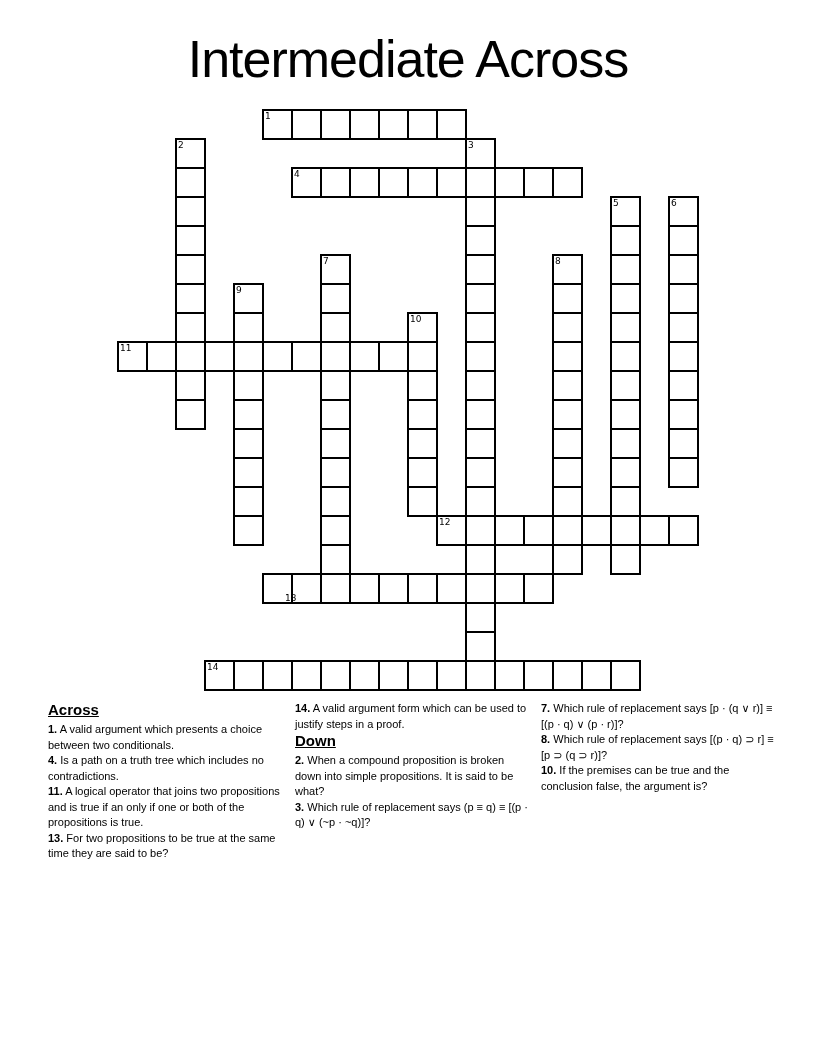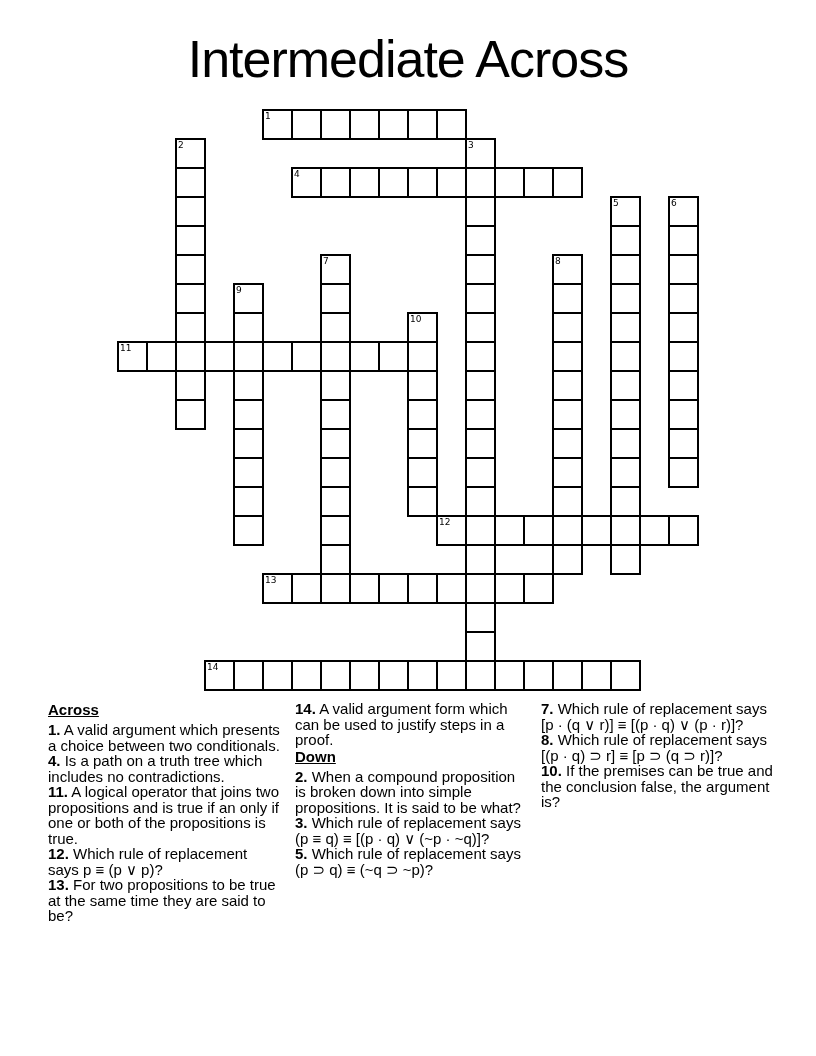--- a/index.html
+++ b/index.html
@@ -13,21 +13,21 @@
         border:1px solid #000;background:#fff;}
   .word-outline{position:absolute;box-sizing:border-box;border:2px solid #000;}
   .cell-num{position:absolute;font-size:9px;line-height:10px;color:#000;
             font-family:"DejaVu Sans",sans-serif;}
   .clues{position:absolute;left:48px;top:701px;width:744px;display:flex;align-items:flex-start;}
   .clue-col{width:234px;margin-right:13px;}
   .clue-col.c1{margin-right:12px;}
   .clue-col.c2{margin-right:0;}
   .clue-heading{font-size:15px;font-weight:bold;text-decoration:underline;
                 margin:1px 0 4px 0;line-height:16px;}
-  p.clue{margin:0;font-size:15px;line-height:15.5px;}
+  p.clue{margin:0;font-size:11px;line-height:15.5px;}
   p.clue b{font-weight:bold;}
 </style>
 </head>
 <body>
 
 <div class="page">
   <div class="title">Intermediate Across</div>
   <div class="grid" id="grid">
       <div class="cell" style="left: 145px; top: 0px;"></div>
       <div class="cell" style="left: 174px; top: 0px;"></div>
@@ -189,39 +189,37 @@
       <div class="cell-num" style="left: 437px; top: 146px;">8</div>
       <div class="word-outline" style="left: 115px; top: 173px; width: 31px; height: 263px;"></div>
       <div class="cell-num" style="left: 118px; top: 175px;">9</div>
       <div class="word-outline" style="left: 289px; top: 202px; width: 31px; height: 205px;"></div>
       <div class="cell-num" style="left: 292px; top: 204px;">10</div>
       <div class="word-outline" style="left: -1px; top: 231px; width: 321px; height: 31px;"></div>
       <div class="cell-num" style="left: 2px; top: 233px;">11</div>
       <div class="word-outline" style="left: 318px; top: 405px; width: 263px; height: 31px;"></div>
       <div class="cell-num" style="left: 321px; top: 407px;">12</div>
       <div class="word-outline" style="left: 144px; top: 463px; width: 292px; height: 31px;"></div>
-      <div class="cell-num" style="left: 147px; top: 465px;">13</div>
+      <div class="cell-num" style="left: 147px; top: 483px; padding-left: 20px;">13</div>
       <div class="word-outline" style="left: 86px; top: 550px; width: 437px; height: 31px;"></div>
       <div class="cell-num" style="left: 89px; top: 552px;">14</div>
     </div>
   <div class="clues" id="clues">
       <div class="clue-col c0">
         <div class="clue-heading">Across</div>
         <p class="clue"><b>1.</b> A valid argument which presents a choice between two conditionals.</p>
         <p class="clue"><b>4.</b> Is a path on a truth tree which includes no contradictions.</p>
         <p class="clue"><b>11.</b> A logical operator that joins two propositions and is true if an only if one or both of the propositions is true.</p>
-        <p class="clue"><b>12.</b> Which rule of replacement says p ≡ (p ∨ p)?</p>
         <p class="clue"><b>13.</b> For two propositions to be true at the same time they are said to be?</p>
       </div>
       <div class="clue-col c1">
         <p class="clue"><b>14.</b> A valid argument form which can be used to justify steps in a proof.</p>
         <div class="clue-heading">Down</div>
         <p class="clue"><b>2.</b> When a compound proposition is broken down into simple propositions. It is said to be what?</p>
         <p class="clue"><b>3.</b> Which rule of replacement says (p ≡ q) ≡ [(p · q) ∨ (~p · ~q)]?</p>
-        <p class="clue"><b>5.</b> Which rule of replacement says (p ⊃ q) ≡ (~q ⊃ ~p)?</p>
       </div>
       <div class="clue-col c2">
         <p class="clue"><b>7.</b> Which rule of replacement says [p · (q ∨ r)] ≡ [(p · q) ∨ (p · r)]?</p>
         <p class="clue"><b>8.</b> Which rule of replacement says [(p · q) ⊃ r] ≡ [p ⊃ (q ⊃ r)]?</p>
         <p class="clue"><b>10.</b> If the premises can be true and the conclusion false, the argument is?</p>
       </div>
     </div>
 </div>
 
 </body></html>

